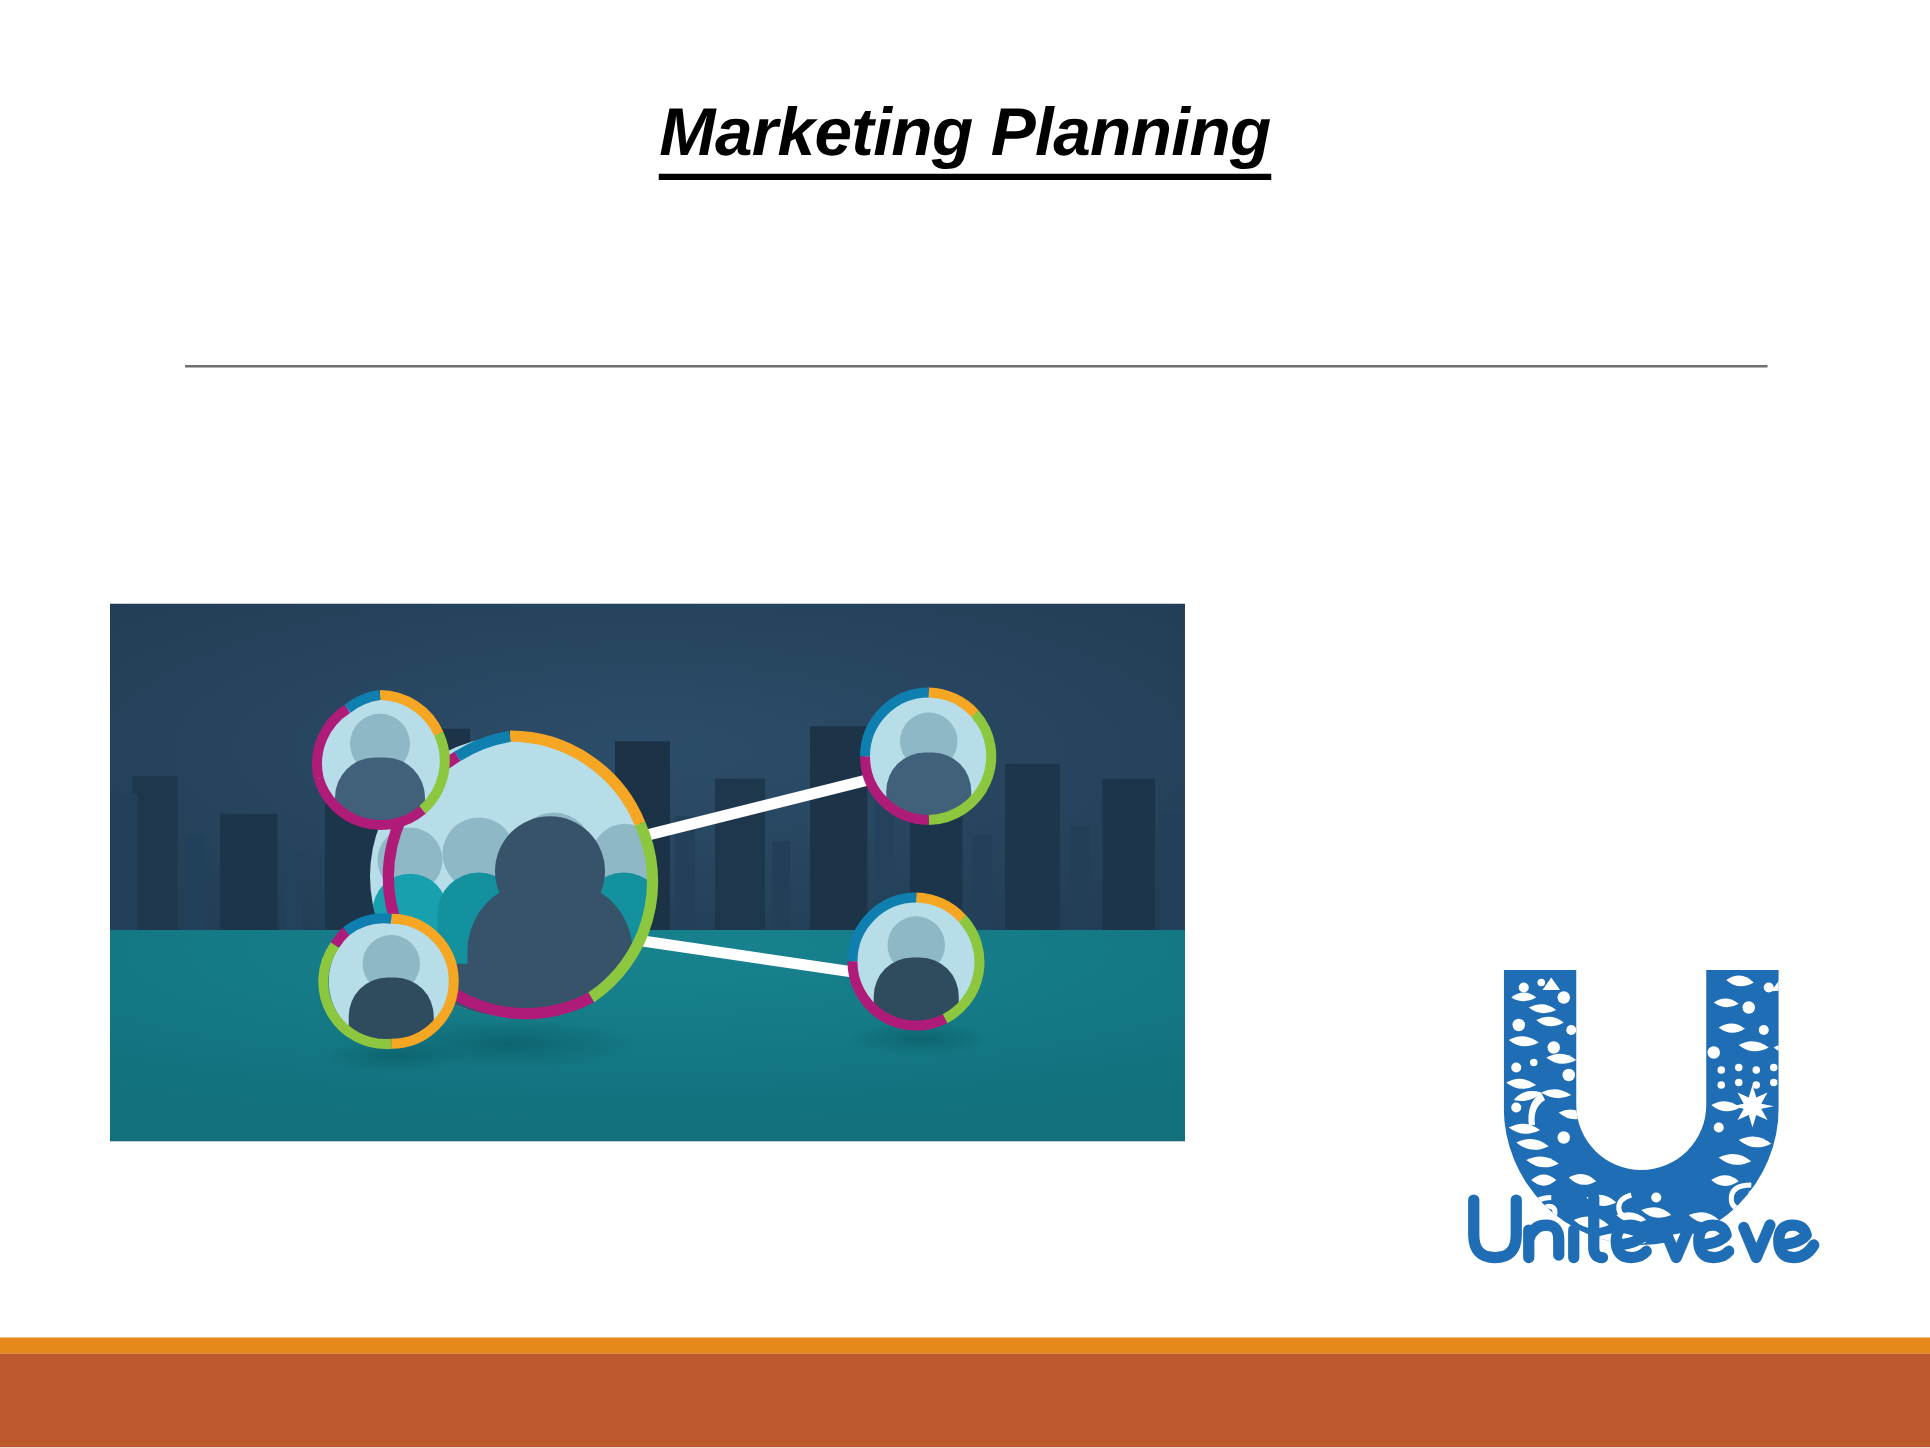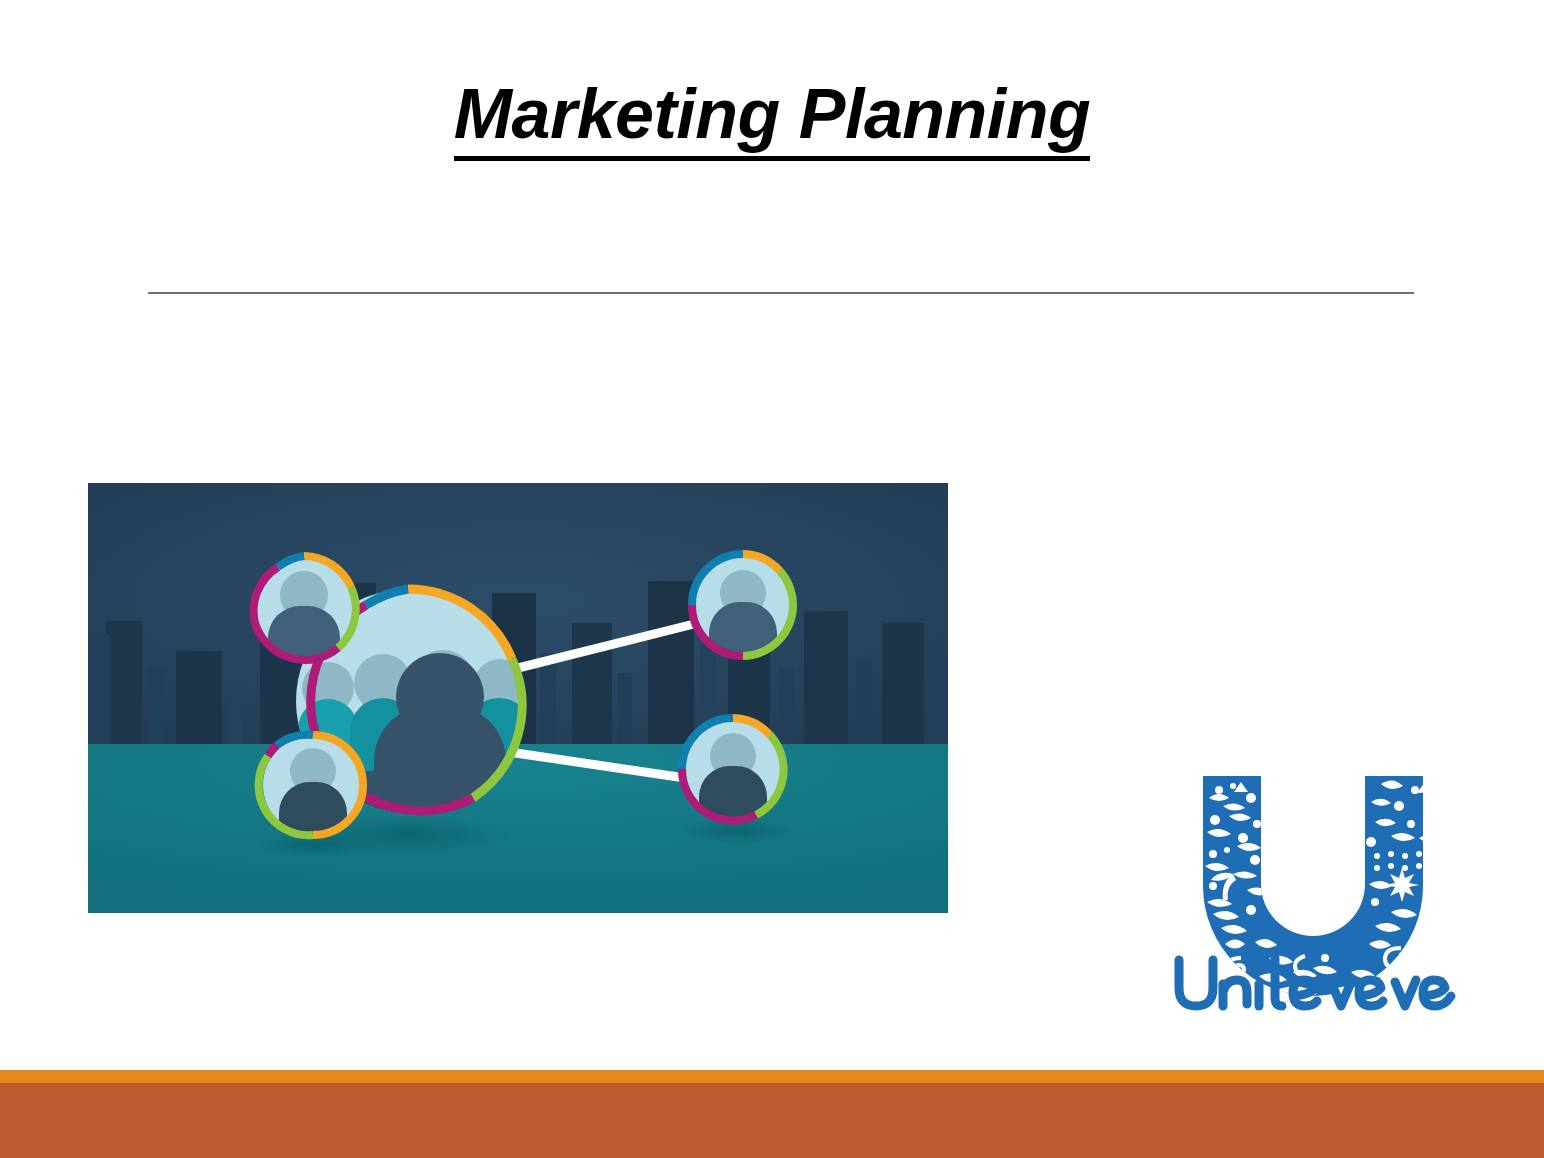--- a/index.html
+++ b/index.html
@@ -25,21 +25,21 @@
   }
 
   
   .slide-title {
     position: absolute;
     left: 0;
     top: 78px;
     width: 1544px;
     text-align: center;
     font-family: "Liberation Sans", sans-serif;
-    font-size: 70px;
+    font-size: 54px;
     font-weight: bold;
     font-style: italic;
     color: #000000;
     letter-spacing: -0.5px;
     line-height: 1.05;
     white-space: nowrap;
   }
   .slide-title span.u {
     border-bottom: 5px solid #000;
     padding-bottom: 4px;

